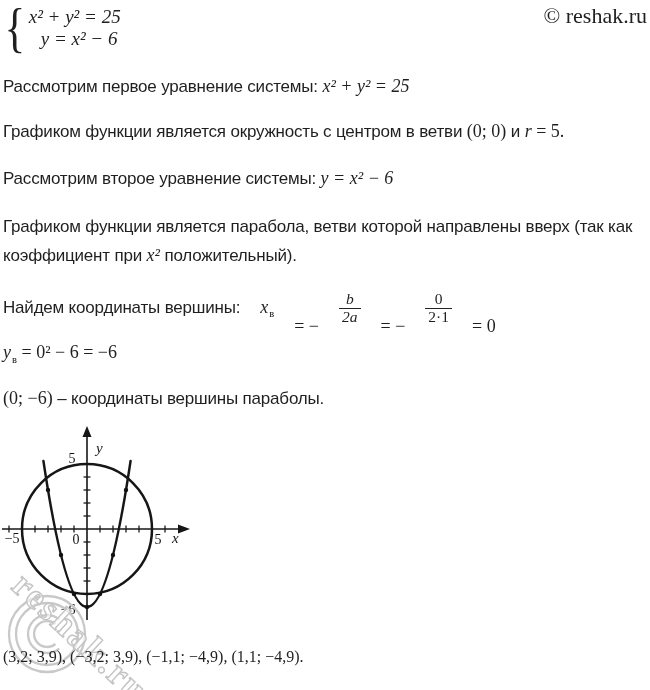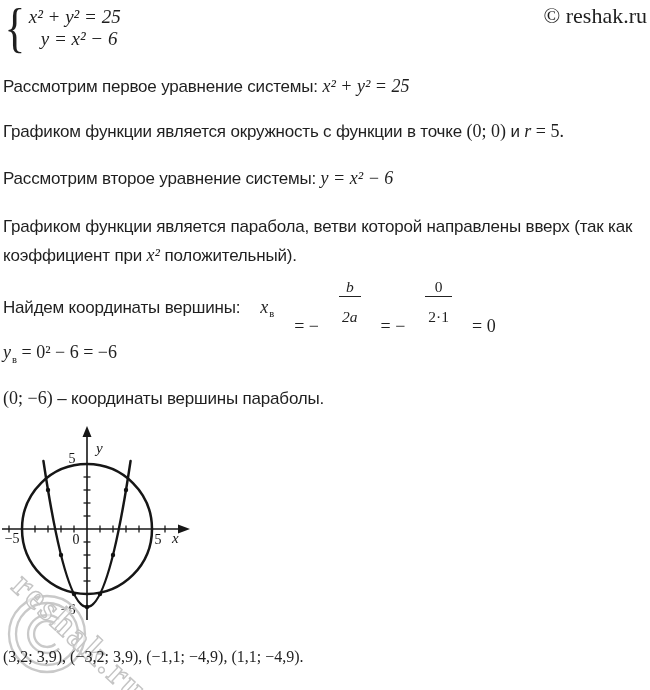--- a/index.html
+++ b/index.html
@@ -17,21 +17,21 @@
   
   .system{position:absolute;left:2px;top:2px;display:flex;align-items:center;z-index:3;}
   .brace{font-family:"Liberation Serif",serif;font-size:54px;font-weight:400;line-height:52px;transform:scaleX(0.8);}
   .sys-lines{display:flex;flex-direction:column;margin-left:1px;}
   .sys2{margin-left:12px;}
   .copyright{position:absolute;right:3px;top:3px;font-family:"Liberation Serif",serif;font-size:22px;letter-spacing:0;z-index:3;}
   
   .mathline{display:flex;align-items:center;gap:20px;height:40px;}
   .frac{display:inline-flex;flex-direction:column;align-items:center;
         font-family:"Liberation Serif",serif;font-size:15.5px;line-height:1.08;letter-spacing:0;}
-  .frac .den{border-top:1.4px solid #222;padding:12px 3px;}
+  .frac .den{border-top:1.4px solid #222;padding:0 3px;}
   .frac.it{font-style:italic;}
   
   .graph{position:absolute;left:0;top:422px;width:200px;height:212px;z-index:1;}
   .watermark{position:absolute;left:0;top:540px;width:240px;height:150px;z-index:2;pointer-events:none;}
   .answer-line2{font-family:"Liberation Serif",serif;font-size:16px;letter-spacing:0;margin-top:4px;}
   svg text{font-family:"Liberation Serif",serif;}
   .axlbl{font-size:14px;fill:#161616;}
   .axlbl.it{font-style:italic;font-size:15px;}
 </style>
 </head>
@@ -46,21 +46,21 @@
 </div>
 
 <div class="copyright">© reshak.ru</div>
 
 <div class="para" style="top:76px">
   <span>Рассмотрим первое уравнение системы:</span>
   <span class="math">x² + y² = 25</span>
 </div>
 
 <div class="para" style="top:121px">
-  <span>Графиком функции является окружность с функции в точке</span>
+  <span>Графиком функции является окружность с центром в ветви</span>
   <span class="mathup">(0; 0)</span>
   <span>и</span>
   <span class="math">r</span>
   <span class="mathup">= 5.</span>
 </div>
 
 <div class="para" style="top:168px">
   <span>Рассмотрим второе уравнение системы:</span>
   <span class="math">y = x² − 6</span>
 </div>

